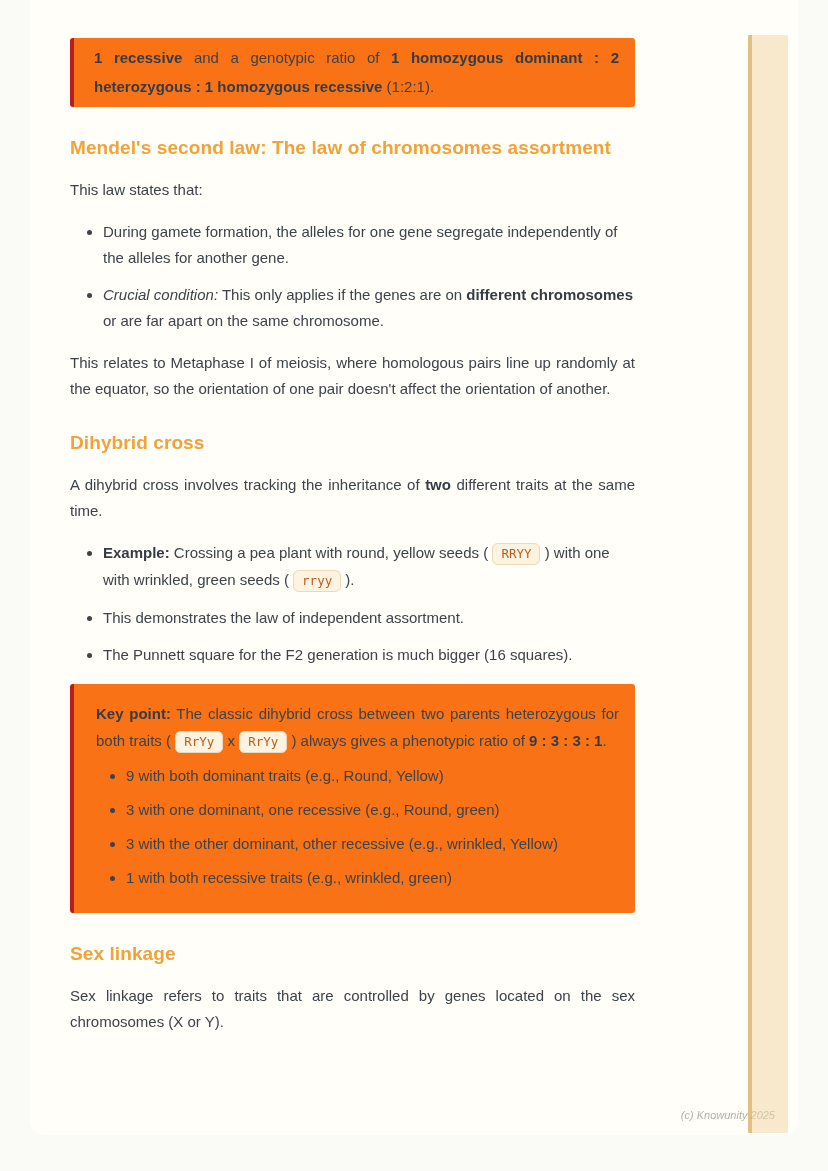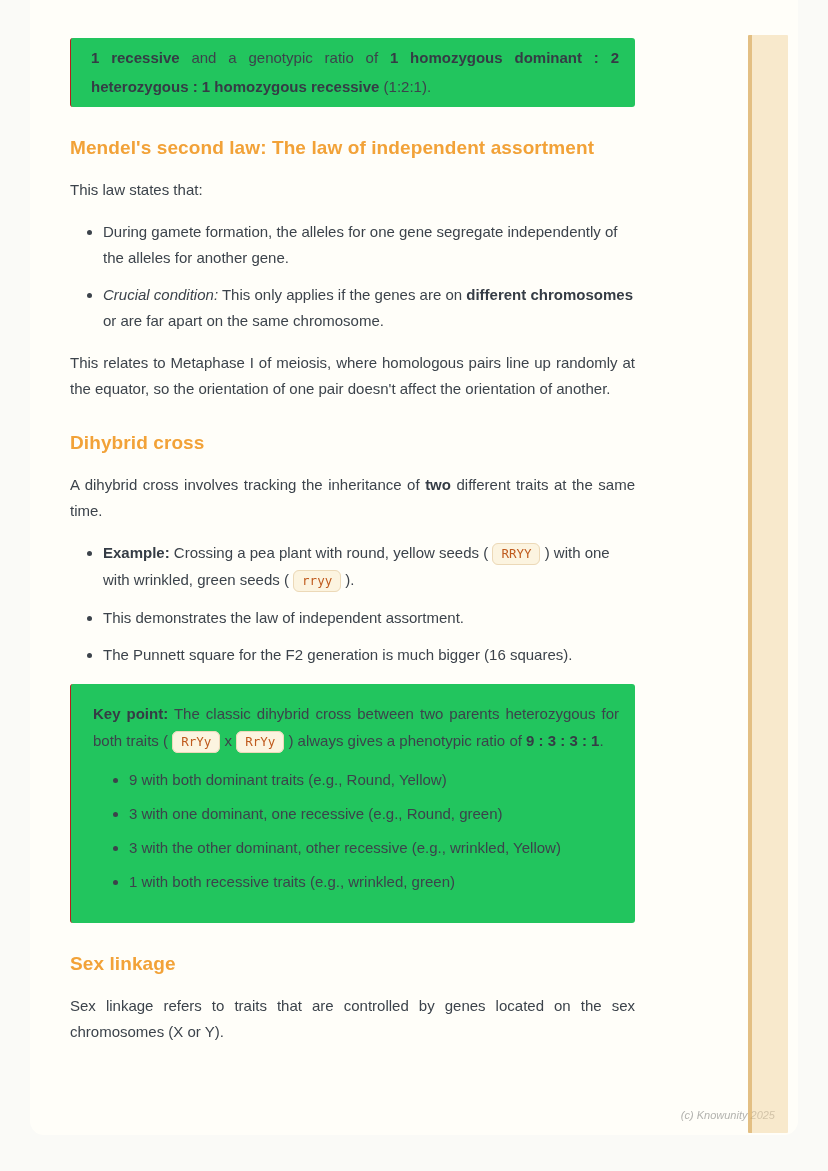--- a/index.html
+++ b/index.html
@@ -41,30 +41,30 @@
   ul { margin: 0 0 16px; padding-left: 33px; }
   li {
     margin: 0 0 11px;
     font-size: 15px;
     line-height: 26px;
     color: #3c434b;
   }
   li:last-child { margin-bottom: 0; }
   .callout {
     width: 565px;
-    background: #22c55e;
-    border-left: 1px solid #b91c1c;
+    background: #f97316;
+    border-left: 4px solid #b91c1c;
     border-radius: 3px;
     padding: 5px 16px 6px 20px;
     margin: 0 0 6px;
   }
   .callout p { margin: 0; line-height: 29px; }
   .keypoint { margin: 10px 0 12px; padding: 16px 16px 16px 22px; }
   .keypoint .kp-lead { margin: 0 0 8px; line-height: 27px; }
-  .kp-list { margin: 12px; padding-left: 24px; }
+  .kp-list { margin: 6px; padding-left: 24px; }
   .kp-list li { margin: 0 0 8px; }
   .kp-list li:last-child { margin-bottom: 0; }
   .chip {
     font-family: "DejaVu Sans Mono", monospace;
     font-size: 12.5px;
     font-weight: 400;
     color: #bf5a1d;
     background: #fcf4e0;
     border: 1px solid #ecd9b8;
     border-radius: 6px;
@@ -99,21 +99,21 @@
 <div class="page">
 
   <div class="highlight-strip"></div>
 
   <div class="content">
 
     <div class="callout">
       <p class="justify"><strong>1 recessive</strong><span> and a genotypic ratio of </span><strong>1 homozygous dominant : 2 heterozygous : 1 homozygous recessive</strong><span> (1:2:1).</span></p>
     </div>
 
-    <h2>Mendel's second law: The law of independent assortment</h2>
+    <h2>Mendel's second law: The law of chromosomes assortment</h2>
 
     <p>This law states that:</p>
 
     <ul>
       <li><span>During gamete formation, the alleles for one gene segregate independently of the alleles for another gene.</span></li>
       <li><em>Crucial condition:</em><span> This only applies if the genes are on </span><strong>different chromosomes</strong><span> or are far apart on the same chromosome.</span></li>
     </ul>
 
     <p class="justify">This relates to Metaphase I of meiosis, where homologous pairs line up randomly at the equator, so the orientation of one pair doesn't affect the orientation of another.</p>
 

